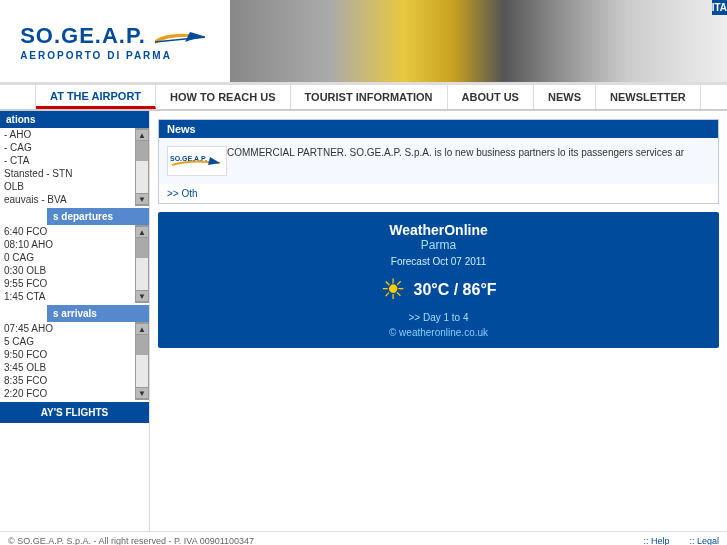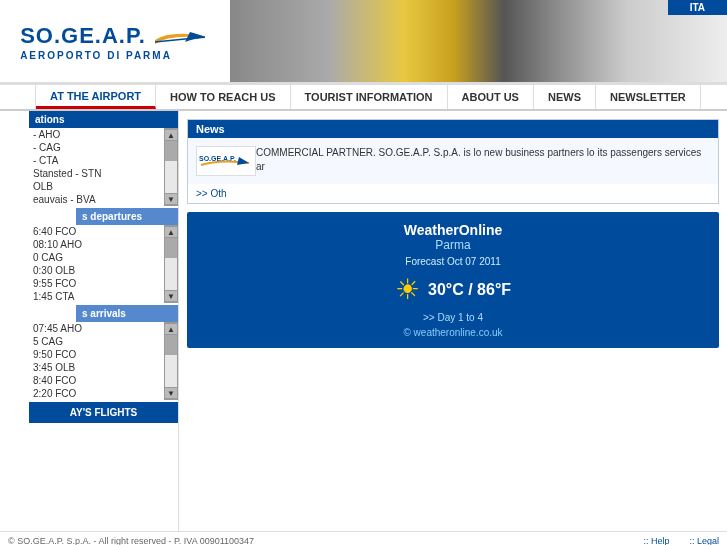--- a/index.html
+++ b/index.html
@@ -5,31 +5,31 @@
     * { margin: 0; padding: 0; box-sizing: border-box; }
     body { font-family: Arial, Helvetica, sans-serif; font-size: 11px; background: #fff; width: 727px; overflow-x: hidden; }
 
     
     #header { display: flex; height: 85px; border-bottom: 3px solid #ddd; }
     #logo-area { width: 230px; background: #fff; display: flex; align-items: center; justify-content: center; padding: 10px; }
     #header-image { flex: 1; background: linear-gradient(135deg, #ccc 0%, #aaa 30%, #e8e0c0 60%, #bbb 100%); position: relative; overflow: hidden; }
     #header-image-inner { width: 100%; height: 100%; background:
       radial-gradient(circle at 55% 50%, #e8c840 30%, #c8a820 50%, #444 70%) no-repeat center/120px 80px,
       linear-gradient(180deg, #888 0%, #aaa 100%); }
-    #lang-corner { position: absolute; top: 0; right: 0; background: #004b9b; color: #fff; padding: 2px 22px; font-size: 10px; font-weight: bold; }
+    #lang-corner { position: absolute; top: 0; right: 0; background: #004b9b; color: #fff; padding: 2px 0; font-size: 10px; font-weight: bold; }
 
     
     #navbar { display: flex; background: #fff; border-bottom: 2px solid #ccc; height: 26px; }
     .nav-item { display: flex; align-items: center; padding: 0 14px; font-size: 11px; font-weight: bold; color: #333; border-right: 1px solid #ddd; cursor: pointer; white-space: nowrap; }
     .nav-item:first-child { border-left: 1px solid #ddd; }
     .nav-item.active { color: #004b9b; border-bottom: 3px solid #cc0000; }
     .nav-spacer { width: 36px; border-right: 1px solid #ddd; }
 
     
-    #main { display: flex; padding-left: 29px; }
+    #main { display: flex; }
 
     
     #sidebar { width: 150px; min-height: 420px; background: #fff; border-right: 1px solid #ddd; }
     .sidebar-section { margin-bottom: 2px; }
     .sidebar-header { background: #004b9b; color: #fff; padding: 3px 6px; font-size: 10px; font-weight: bold; }
     .sidebar-item-row { padding: 1px 4px; font-size: 10px; color: #333; cursor: pointer; display: flex; justify-content: space-between; }
 
     .sidebar-with-scroll { display: flex; }
     .sidebar-list-content { flex: 1; }
     .sidebar-scrollbar-v { width: 14px; background: #ccc; display: flex; flex-direction: column; align-items: center; border: 1px solid #999; }
@@ -160,21 +160,21 @@
     </div>
 
     <div class="sidebar-section">
       <div class="dep-arr-header">s arrivals</div>
       <div class="sidebar-with-scroll">
         <div class="sidebar-list-content">
           <div class="flight-row">07:45 AHO</div>
           <div class="flight-row">5 CAG</div>
           <div class="flight-row">9:50 FCO</div>
           <div class="flight-row">3:45 OLB</div>
-          <div class="flight-row">8:40 FCO</div>
+          <div class="flight-row">8:35 FCO</div>
           <div class="flight-row">2:20 FCO</div>
         </div>
         <div class="sidebar-scrollbar-v">
           <div class="sb-arr">▲</div>
           <div class="sb-track">
               <div class="sb-thumb"></div>
             </div>
           <div class="sb-arr">▼</div>
         </div>
       </div>

